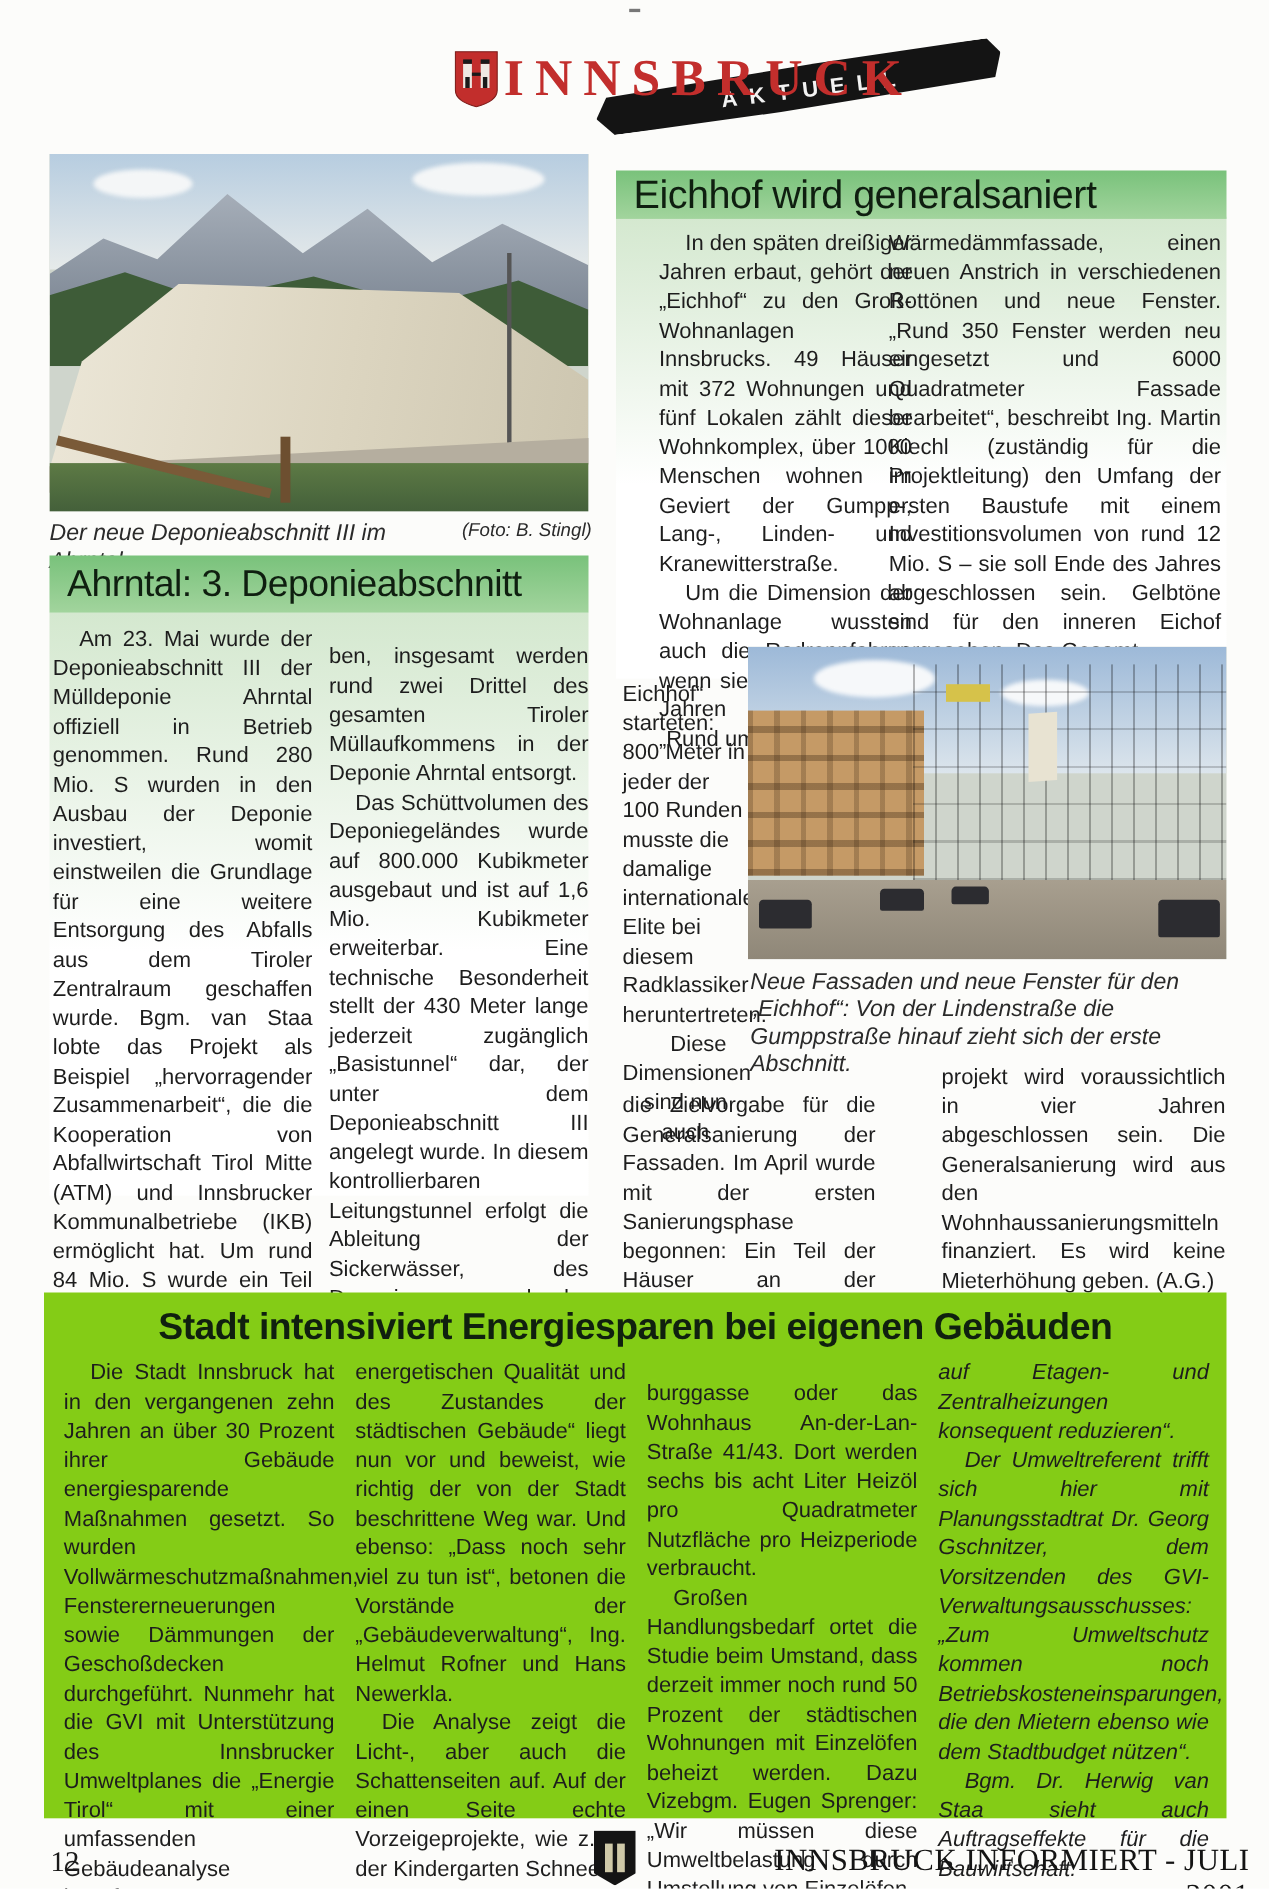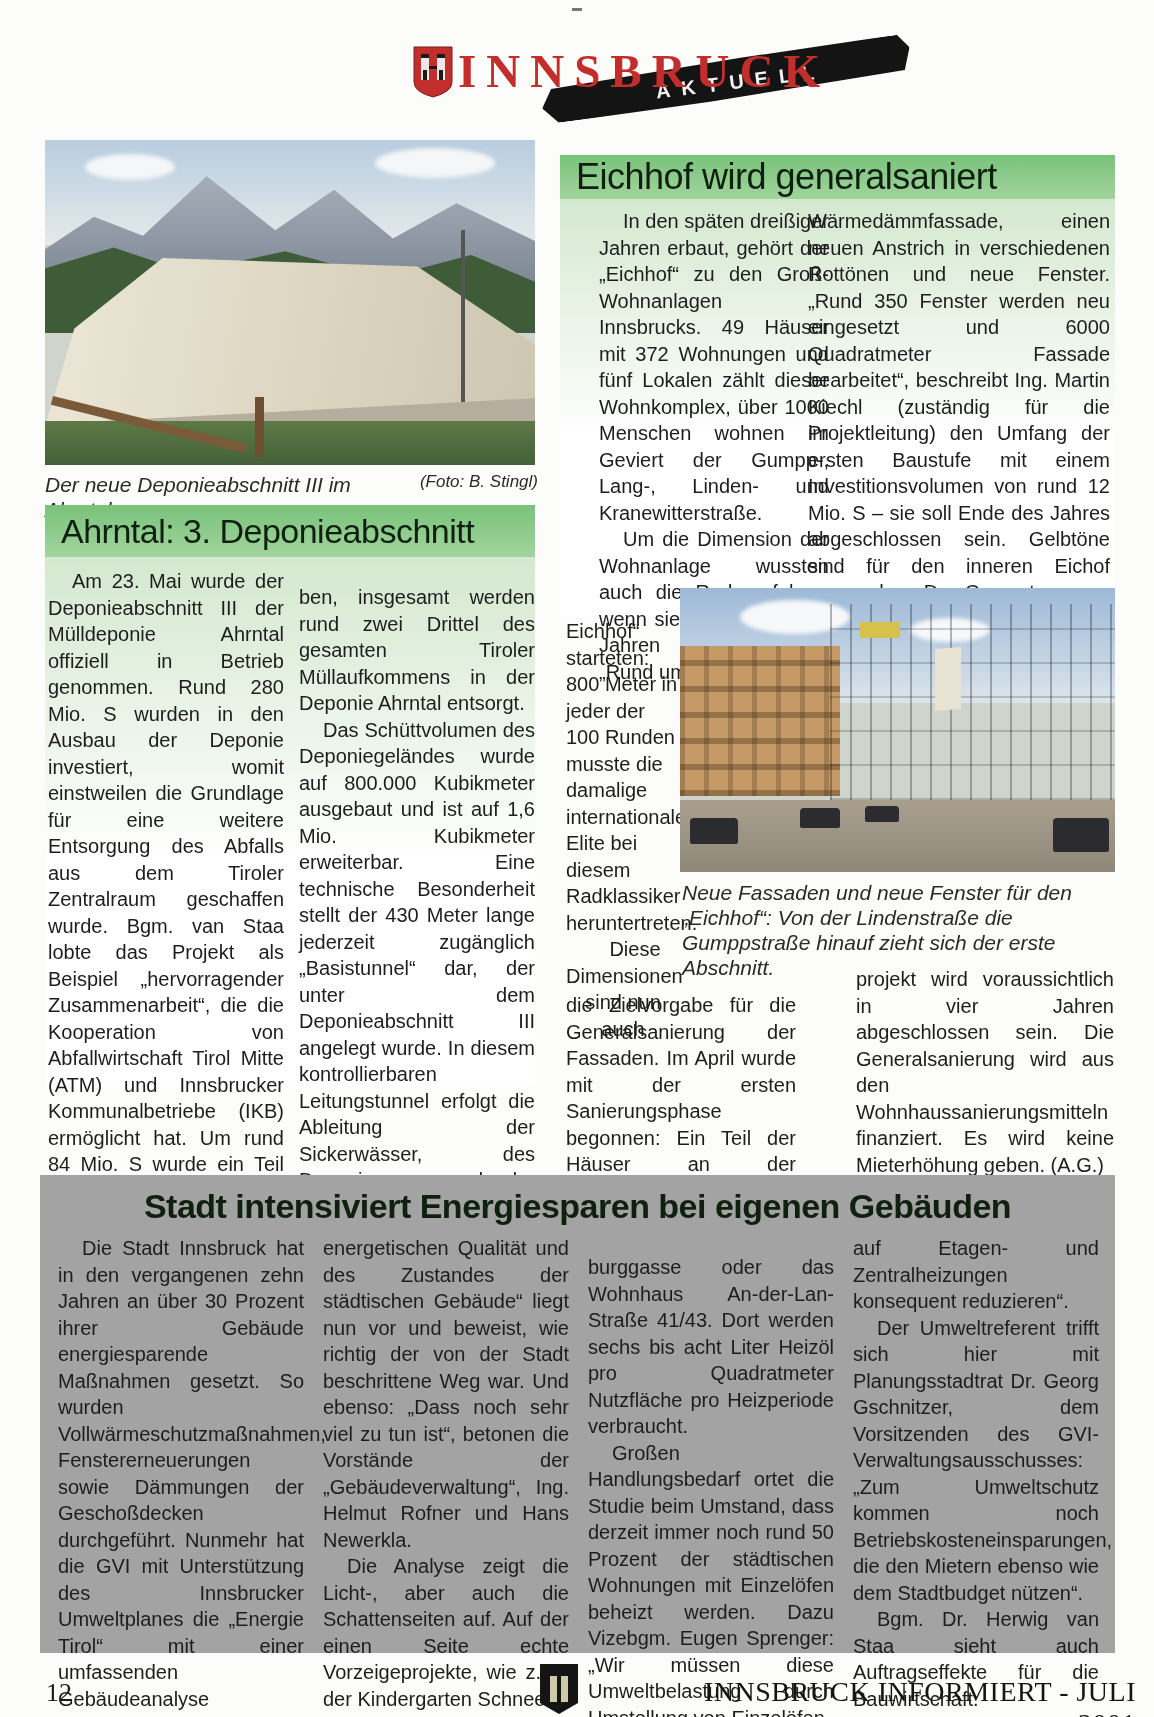--- a/index.html
+++ b/index.html
@@ -55,21 +55,21 @@
   .bp-banner{position:absolute;top:34px;left:180px;width:40px;height:16px;background:#d6c24a;}
   .bp-street{position:absolute;bottom:0;left:0;right:0;height:72px;
         background:linear-gradient(#a89f8f,#8f8778);}
   .bp-car{position:absolute;background:#2c2c30;border-radius:4px 4px 2px 2px;}
 
   
   .bar{background:linear-gradient(#79c27b,#a2d49d);display:flex;align-items:center;}
   .bar h1{margin:4px;font-size:34px;font-weight:normal;color:#0f1f10;letter-spacing:-0.5px;
           padding-left:12px;white-space:nowrap;}
   .wash{background:linear-gradient(#d4e8cf,#ffffff 58%);}
-  .bigbox{background:#a3a3a3;}
+  .bigbox{background:#84cc16;}
   .bigbox h1{margin:0;font-size:34px;font-weight:bold;color:#10200f;text-align:center;
              padding-top:12px;letter-spacing:-0.5px;}
 
   .body{font-size:20px;line-height:26.5px;text-align:justify;color:#1d1d1d;margin:0 0 0 0;}
   .body.indent{text-indent:24px;}
   .caption{font-style:italic;font-size:21px;line-height:25px;color:#2a2a2a;}
   .credit{font-style:italic;font-size:17px;color:#2a2a2a;}
 
   
   .pageno{font-family:"Liberation Serif", serif;font-size:26px;color:#1a1a1a;}
@@ -192,21 +192,21 @@
     <div class="abs" style="left:283px;top:60px;width:246px;">
       <p class="body">energetischen Qualität und des Zustandes der städtischen Gebäude“ liegt nun vor und beweist, wie richtig der von der Stadt beschrittene Weg war. Und ebenso: „Dass noch sehr viel zu tun ist“, betonen die Vorstände der „Gebäudeverwaltung“, Ing. Helmut Rofner und Hans Newerkla.</p>
       <p class="body indent">Die Analyse zeigt die Licht-, aber auch die Schattenseiten auf. Auf der einen Seite echte Vorzeigeprojekte, wie z. B. der Kindergarten Schnee-</p>
     </div>
 
     <div class="abs" style="left:548px;top:60px;width:246px;margin-top:19px;">
       <p class="body">burggasse oder das Wohnhaus An-der-Lan-Straße 41/43. Dort werden sechs bis acht Liter Heizöl pro Quadratmeter Nutzfläche pro Heizperiode verbraucht.</p>
       <p class="body indent">Großen Handlungsbedarf ortet die Studie beim Umstand, dass derzeit immer noch rund 50 Prozent der städtischen Wohnungen mit Einzelöfen beheizt werden. Dazu Vizebgm. Eugen Sprenger: „Wir müssen diese Umweltbelastung durch Umstellung von Einzelöfen</p>
     </div>
 
-    <div class="abs" style="left:813px;top:60px;width:246px;">
+    <div class="abs" style="left:813px;top:60px;width:246px;font-style:italic;">
       <p class="body">auf Etagen- und Zentralheizungen konsequent reduzieren“.</p>
       <p class="body indent">Der Umweltreferent trifft sich hier mit Planungsstadtrat Dr. Georg Gschnitzer, dem Vorsitzenden des GVI-Verwaltungsausschusses: „Zum Umweltschutz kommen noch Betriebskosteneinsparungen, die den Mietern ebenso wie dem Stadtbudget nützen“.</p>
       <p class="body indent">Bgm. Dr. Herwig van Staa sieht auch Auftragseffekte für die Bauwirtschaft.</p>
     </div>
   </div>
 
   <div class="abs pageno" style="left:46px;top:1678px;">12</div>
 
   <div class="abs emblem" style="left:540px;top:1664px;">
     <i></i>

